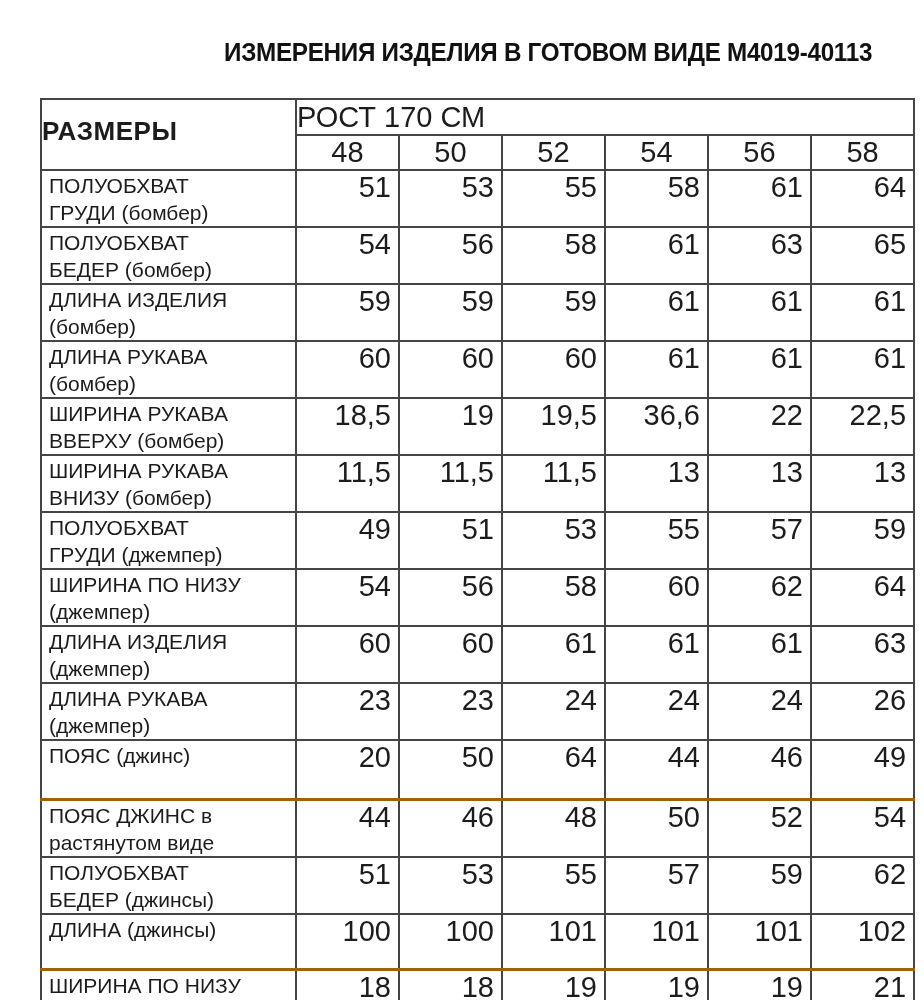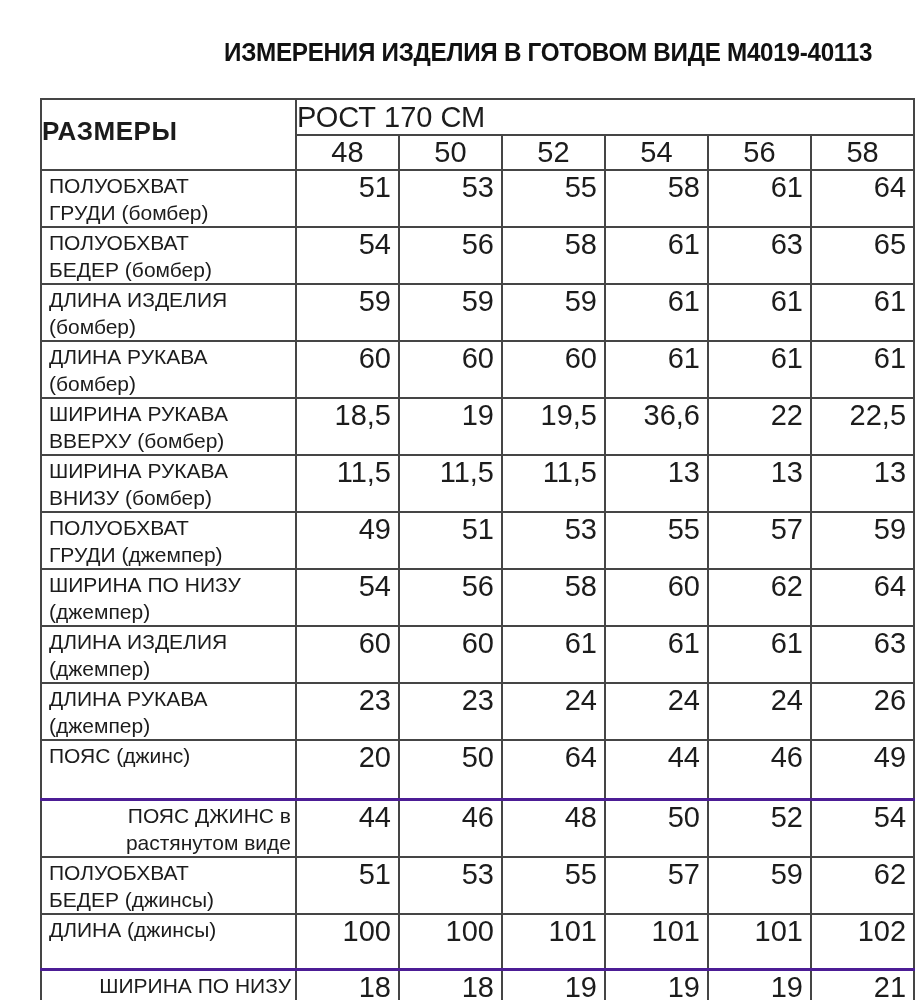--- a/index.html
+++ b/index.html
@@ -67,21 +67,21 @@
     text-align: left;
   }
   td.value-cell {
     font-size: 29px; line-height: 31px;
     text-align: right;
     padding: 1px 7px 0 0;
   }
 
   tr.row-tall-a td { height: 59px; }
   tr.row-tall-b td { height: 56px; border-radius: 6px; }
-  tr.thick-top td { border-top: 3px solid #4c1d95; text-align: right; }
+  tr.thick-top td { border-top: 3px solid #a16207; }
 </style>
 </head>
 <body>
 
 <header class="page-header">
   <h1 class="page-title">ИЗМЕРЕНИЯ ИЗДЕЛИЯ В ГОТОВОМ ВИДЕ М4019-40113</h1>
 </header>
 
 <table class="size-table">
   <colgroup>

